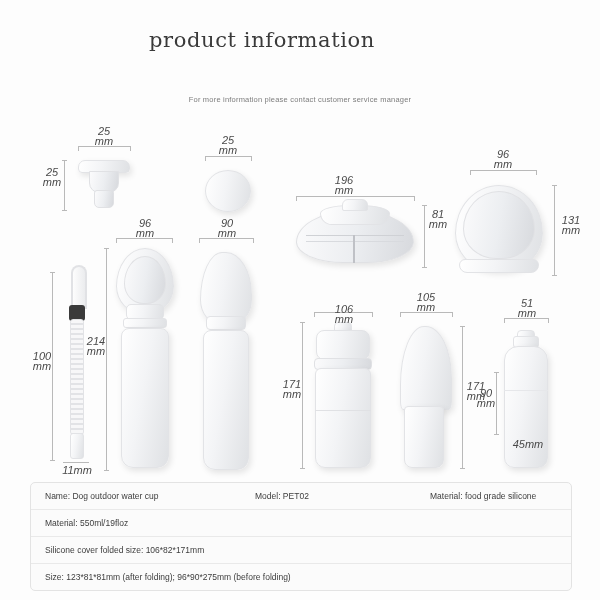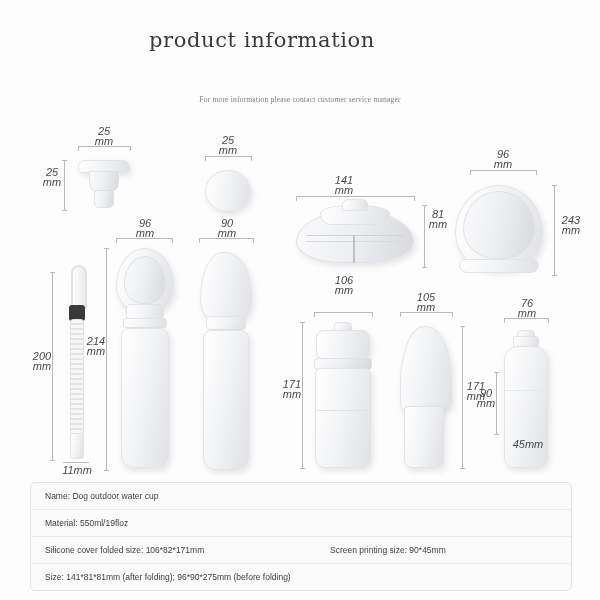--- a/index.html
+++ b/index.html
@@ -35,21 +35,20 @@
   }
   .subtitle {
     position: absolute;
     top: 95px;
     left: 0;
     width: 600px;
     text-align: center;
     font-size: 7.5px;
     color: #7d7d7d;
     letter-spacing: 0.2px;
-    font-family: Liberation Serif, serif;
   }
 
   
   .dim {
     position: absolute;
     font-size: 11px;
     line-height: 9.5px;
     color: #4a4a4a;
     text-align: center;
     white-space: nowrap;
@@ -159,42 +158,42 @@
     <div class="wht2 shadow" style="position:absolute; left:0; top:6px; width:118px; height:52px; border-radius:46% 46% 40% 40% / 60% 60% 40% 40%;"></div>
     <div class="wht" style="position:absolute; left:24px; top:0px; width:70px; height:20px; border-radius:50% 50% 14px 14px;"></div>
     <div class="wht" style="position:absolute; left:46px; top:-6px; width:26px; height:12px; border-radius:6px 6px 2px 2px;"></div>
     <div style="position:absolute; left:10px; top:30px; width:98px; height:1px; background:#cfd1d5;"></div>
     <div style="position:absolute; left:10px; top:36px; width:98px; height:1px; background:#d8dade;"></div>
     <div style="position:absolute; left:57px; top:30px; width:2px; height:28px; background:#bfc1c6;"></div>
   </div>
   <div class="hline" style="left:296px; top:196px; width:118px;"></div>
   <div class="tick" style="left:296px; top:196px;"></div>
   <div class="tick" style="left:414px; top:196px;"></div>
-  <div class="dim" style="left:327px; top:176px; width:34px; white-space:pre-line;">141
+  <div class="dim" style="left:327px; top:176px; width:34px; white-space:pre-line;">196
 mm</div>
   <div class="vline" style="left:424px; top:205px; height:62px;"></div>
   <div class="htick" style="left:422px; top:205px;"></div>
   <div class="htick" style="left:422px; top:267px;"></div>
   <div class="dim" style="left:426px; top:210px; width:24px; white-space:pre-line;">81
 mm</div>
 
   <div class="part" style="left:455px; top:185px; width:88px; height:90px;">
     <div class="wht shadow" style="position:absolute; left:0; top:0; width:88px; height:86px; border-radius:50% 50% 44% 44% / 56% 56% 44% 44%;"></div>
     <div class="wht2" style="position:absolute; left:8px; top:6px; width:72px; height:68px; border-radius:50% 50% 46% 46% / 56% 56% 44% 44%;"></div>
     <div class="wht" style="position:absolute; left:4px; top:74px; width:80px; height:14px; border-radius:6px 6px 8px 8px;"></div>
   </div>
   <div class="hline" style="left:470px; top:170px; width:66px;"></div>
   <div class="tick" style="left:470px; top:170px;"></div>
   <div class="tick" style="left:536px; top:170px;"></div>
   <div class="dim" style="left:488px; top:150px; width:30px; white-space:pre-line;">96
 mm</div>
   <div class="vline" style="left:554px; top:185px; height:90px;"></div>
   <div class="htick" style="left:552px; top:185px;"></div>
   <div class="htick" style="left:552px; top:275px;"></div>
-  <div class="dim" style="left:556px; top:216px; width:30px; white-space:pre-line;">243
+  <div class="dim" style="left:556px; top:216px; width:30px; white-space:pre-line;">131
 mm</div>
 
   <div class="part" style="left:114px; top:248px; width:64px; height:222px;">
     <div class="wht shadow" style="position:absolute; left:2px; top:0; width:58px; height:66px; border-radius:50% 50% 46% 46% / 58% 58% 42% 42%;"></div>
     <div class="wht2" style="position:absolute; left:10px; top:8px; width:42px; height:48px; border-radius:50% 50% 46% 46% / 58% 58% 42% 42%;"></div>
     <div class="wht" style="position:absolute; left:12px; top:56px; width:38px; height:16px; border-radius:5px;"></div>
     <div class="wht" style="position:absolute; left:9px; top:70px; width:44px; height:10px; border-radius:3px;"></div>
     <div class="wht shadow" style="position:absolute; left:7px; top:80px; width:48px; height:140px; border-radius:8px 8px 12px 12px;"></div>
   </div>
   <div class="hline" style="left:116px; top:238px; width:56px;"></div>
@@ -221,36 +220,36 @@
 
   <div class="part" style="left:62px; top:265px; width:30px; height:200px;">
     <div style="position:absolute; left:9px; top:0; width:12px; height:42px; border:2px solid #e1e2e5; border-bottom:none; border-radius:8px 8px 0 0; background:linear-gradient(90deg,#fdfdfd,#ebecee);"></div>
     <div style="position:absolute; left:7px; top:40px; width:16px; height:16px; background:#3a3a3a; border-radius:3px;"></div>
     <div class="wht" style="position:absolute; left:8px; top:54px; width:14px; height:116px; border-radius:3px; background:repeating-linear-gradient(180deg,#f7f7f8 0px,#f7f7f8 3px,#e2e3e6 3px,#e2e3e6 5px);"></div>
     <div class="wht" style="position:absolute; left:8px; top:168px; width:14px; height:26px; border-radius:3px;"></div>
   </div>
   <div class="vline" style="left:52px; top:272px; height:188px;"></div>
   <div class="htick" style="left:50px; top:272px;"></div>
   <div class="htick" style="left:50px; top:460px;"></div>
-  <div class="dim" style="left:30px; top:352px; width:24px; white-space:pre-line;">200
+  <div class="dim" style="left:30px; top:352px; width:24px; white-space:pre-line;">100
 mm</div>
   <div class="hline" style="left:63px; top:462px; width:26px;"></div>
   <div class="dim" style="left:54px; top:466px; width:46px;">11mm</div>
 
   <div class="part" style="left:312px; top:322px; width:62px; height:146px;">
     <div class="wht" style="position:absolute; left:22px; top:0; width:18px; height:10px; border-radius:4px 4px 0 0;"></div>
     <div class="wht shadow" style="position:absolute; left:4px; top:8px; width:54px; height:30px; border-radius:8px;"></div>
     <div class="wht2" style="position:absolute; left:2px; top:36px; width:58px; height:12px; border-radius:4px;"></div>
     <div class="wht shadow" style="position:absolute; left:3px; top:46px; width:56px; height:100px; border-radius:6px 6px 10px 10px;"></div>
     <div style="position:absolute; left:3px; top:88px; width:56px; height:1px; background:#e0e1e4;"></div>
   </div>
   <div class="hline" style="left:314px; top:312px; width:58px;"></div>
   <div class="tick" style="left:314px; top:312px;"></div>
   <div class="tick" style="left:372px; top:312px;"></div>
-  <div class="dim" style="left:328px; top:276px; width:32px; white-space:pre-line;">106
+  <div class="dim" style="left:328px; top:305px; width:32px; white-space:pre-line;">106
 mm</div>
   <div class="vline" style="left:302px; top:322px; height:146px;"></div>
   <div class="htick" style="left:300px; top:322px;"></div>
   <div class="htick" style="left:300px; top:468px;"></div>
   <div class="dim" style="left:280px; top:380px; width:24px; white-space:pre-line;">171
 mm</div>
 
   <div class="part" style="left:398px; top:326px; width:56px; height:142px;">
     <div class="wht shadow" style="position:absolute; left:2px; top:0; width:52px; height:84px; border-radius:46% 50% 6% 6% / 70% 62% 10% 10%;"></div>
     <div class="wht shadow" style="position:absolute; left:6px; top:80px; width:40px; height:62px; border-radius:4px 4px 8px 8px;"></div>
@@ -268,38 +267,39 @@
 
   <div class="part" style="left:500px; top:330px; width:52px; height:138px;">
     <div class="wht" style="position:absolute; left:17px; top:0; width:18px; height:8px; border-radius:4px 4px 0 0;"></div>
     <div class="wht" style="position:absolute; left:13px; top:6px; width:26px; height:12px; border-radius:3px;"></div>
     <div class="wht shadow" style="position:absolute; left:4px; top:16px; width:44px; height:122px; border-radius:14px 14px 10px 10px;"></div>
     <div style="position:absolute; left:4px; top:60px; width:44px; height:1px; background:#e6e7ea;"></div>
   </div>
   <div class="hline" style="left:504px; top:318px; width:44px;"></div>
   <div class="tick" style="left:504px; top:318px;"></div>
   <div class="tick" style="left:548px; top:318px;"></div>
-  <div class="dim" style="left:512px; top:299px; width:30px; white-space:pre-line;">76
+  <div class="dim" style="left:512px; top:299px; width:30px; white-space:pre-line;">51
 mm</div>
   <div class="vline" style="left:496px; top:372px; height:62px;"></div>
   <div class="htick" style="left:494px; top:372px;"></div>
   <div class="htick" style="left:494px; top:434px;"></div>
   <div class="dim" style="left:474px; top:389px; width:24px; white-space:pre-line;">90
 mm</div>
   <div class="dim" style="left:505px; top:440px; width:46px;">45mm</div>
 
   <div class="table">
     <div class="trow">
       <div class="tc c1">Name: Dog outdoor water cup</div>
+      <div class="tc c2">Model: PET02</div>
+      <div class="tc c3">Material: food grade silicone</div>
     </div>
     <div class="trow">
       <div class="tc c2">Material: 550ml/19floz</div>
     </div>
     <div class="trow">
       <div class="tc cA">Silicone cover folded size: 106*82*171mm</div>
-      <div class="tc cB">Screen printing size: 90*45mm</div>
     </div>
     <div class="trow">
-      <div class="tc cfull">Size: 141*81*81mm (after folding); 96*90*275mm (before folding)</div>
+      <div class="tc cfull">Size: 123*81*81mm (after folding); 96*90*275mm (before folding)</div>
     </div>
   </div>
 
 </div>
 
 </body></html>

